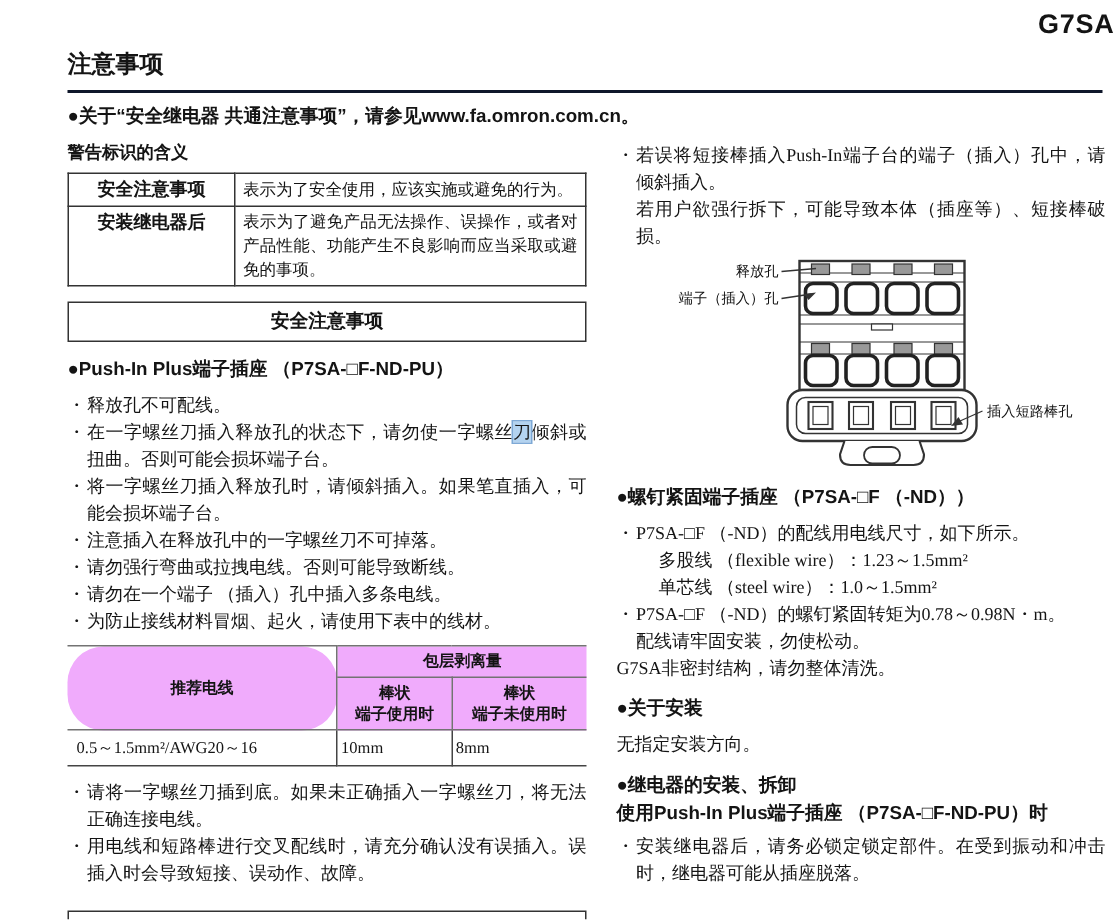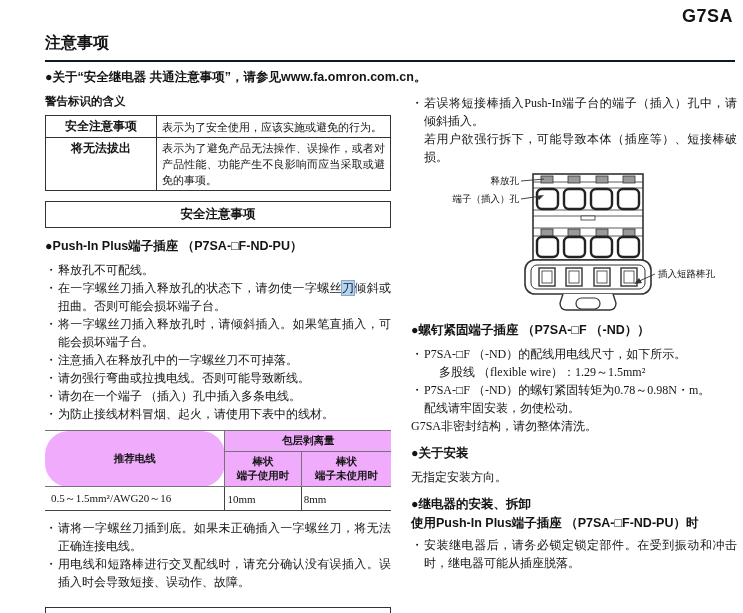--- a/index.html
+++ b/index.html
@@ -1,19 +1,19 @@
 <!DOCTYPE html>
 <html><head>
 <meta charset="utf-8">
 <style>
   html,body{margin:0;padding:0;background:#fff;}
   .page{position:relative;width:743px;height:613px;background:#fff;overflow:hidden;
         color:#141414;font-family:"Liberation Serif","DejaVu Serif",serif;}
 
-  .brand{position:absolute;top:6px;right:10px;font:bold 18px "Liberation Sans","DejaVu Sans",sans-serif;letter-spacing:.5px;}
+  .brand{position:absolute;top:6px;right:0;font:bold 18px "Liberation Sans","DejaVu Sans",sans-serif;letter-spacing:.5px;}
   .title{position:absolute;top:33px;left:45px;width:690px;font:bold 16px "Liberation Sans","DejaVu Sans",sans-serif;
          border-bottom:2px solid #0f172a;padding-bottom:6px;}
   .note{position:absolute;top:69px;left:45px;font:bold 12.5px "Liberation Sans","DejaVu Sans",sans-serif;}
 
   .cols{position:absolute;top:94px;left:45px;width:692px;display:flex;gap:20px;}
   .colL{width:346px;flex:none;}
   .colR{flex:1;min-width:0;}
 
   .h3{font:bold 11.5px "Liberation Sans","DejaVu Sans",sans-serif;margin:0 0 6px 0;}
   .h4{font:bold 12.5px "Liberation Sans","DejaVu Sans",sans-serif;margin:10px 0 6px 0;}
@@ -64,21 +64,21 @@
 
       <div class="h3">警告标识的含义</div>
 
       <table class="t1">
         <tbody>
             <tr>
           <th>安全注意事项</th>
           <td>表示为了安全使用，应该实施或避免的行为。</td>
         </tr>
         <tr>
-          <th>将无法拔出</th>
+          <th>安装继电器后</th>
           <td>表示为了避免产品无法操作、误操作，或者对产品性能、功能产生不良影响而应当采取或避免的事项。</td>
         </tr>
       </tbody>
         </table>
 
       <div class="boxhead">安全注意事项</div>
 
       <div class="h4">●Push-In Plus端子插座 （P7SA-□F-ND-PU）</div>
 
       <div class="bullet">
@@ -209,21 +209,22 @@
           <text x="247" y="105">插入短路棒孔</text>
         </svg>
       </div>
 
       <div class="h4" style="margin-top:4px;">●螺钉紧固端子插座 （P7SA-□F （-ND））</div>
 
       <div class="bullet">
         <span class="dot">・</span>
         <span class="txt">P7SA-□F （-ND）的配线用电线尺寸，如下所示。</span>
       </div>
-      <div class="sub">多股线 （flexible wire）：1.29～1.5mm²</div>
+      <div class="sub">多股线 （flexible wire）：1.23～1.5mm²</div>
+      <div class="sub">单芯线 （steel wire）：1.0～1.5mm²</div>
       <div class="bullet">
         <span class="dot">・</span>
         <span class="txt">P7SA-□F （-ND）的螺钉紧固转矩为0.78～0.98N・m。</span>
       </div>
       <div class="cont">配线请牢固安装，勿使松动。</div>
 
       <div class="para">G7SA非密封结构，请勿整体清洗。</div>
 
       <div class="h4">●关于安装</div>
       <div class="para">无指定安装方向。</div>

